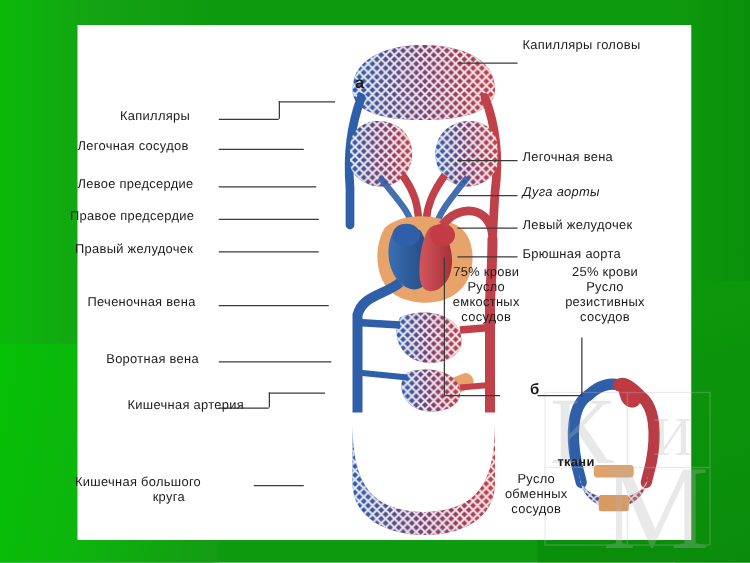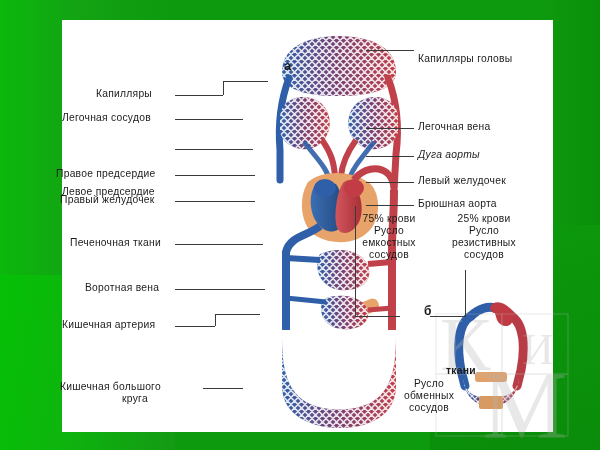--- a/index.html
+++ b/index.html
@@ -227,29 +227,29 @@
       <div class="lead" style="left: 203px; top: 388px; width: 40px;"></div>
       <div class="lead" style="left: 366px; top: 50px; width: 48px;"></div>
       <div class="lead" style="left: 366px; top: 128px; width: 48px;"></div>
       <div class="lead" style="left: 366px; top: 156px; width: 48px;"></div>
       <div class="lead" style="left: 366px; top: 182px; width: 48px;"></div>
       <div class="lead" style="left: 366px; top: 205px; width: 48px;"></div>
     </div>
   <div id="labels-left">
       <div class="lbl" style="left: 96px; top: 88px;">Капилляры</div>
       <div class="lbl" style="left: 62px; top: 112px;">Легочная сосудов</div>
-      <div class="lbl" style="left: 62px; top: 142px; margin-top: 44px;">Левое предсердие</div>
+      <div class="lbl" style="left: 62px; top: 142px;">Левое предсердие</div>
       <div class="lbl" style="left: 56px; top: 168px;">Правое предсердие</div>
       <div class="lbl" style="left: 60px; top: 194px;">Правый желудочек</div>
-      <div class="lbl" style="left: 70px; top: 237px;">Печеночная ткани</div>
+      <div class="lbl" style="left: 70px; top: 237px;">Печеночная вена</div>
       <div class="lbl" style="left: 85px; top: 282px;">Воротная вена</div>
-      <div class="lbl" style="left: 62px; top: 319px;">Кишечная артерия</div>
+      <div class="lbl" style="left: 62px; top: 319px; padding-left: 40px;">Кишечная артерия</div>
     </div>
   <div id="labels-right">
-      <div class="lbl" style="left: 418px; top: 53px;">Капилляры головы</div>
+      <div class="lbl" style="left: 418px; top: 31px;">Капилляры головы</div>
       <div class="lbl" style="left: 418px; top: 121px;">Легочная вена</div>
       <div class="lbl" style="left: 418px; top: 149px; font-style: italic;">Дуга аорты</div>
       <div class="lbl" style="left: 418px; top: 175px;">Левый желудочек</div>
       <div class="lbl" style="left: 418px; top: 198px;">Брюшная аорта</div>
     </div>
 
   <div class="lbl" style="left:60px;top:381px;width:150px;text-align:left;">
     <div>Кишечная большого</div>
     <div style="text-align:center;">круга</div>
   </div>

